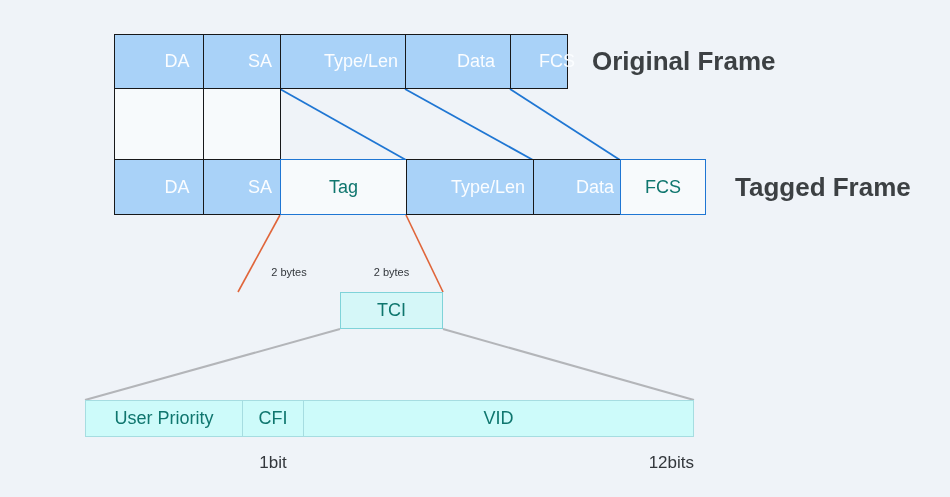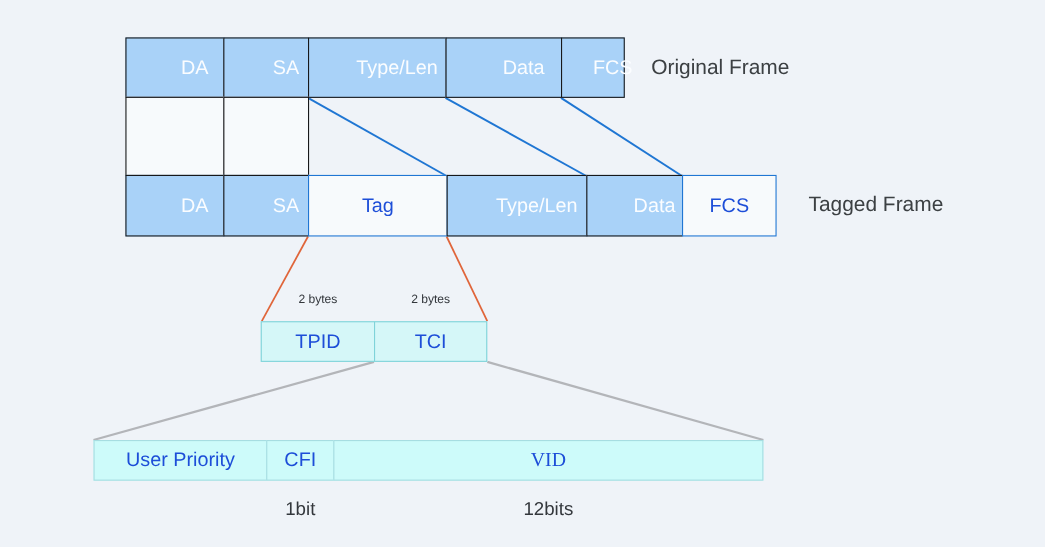--- a/index.html
+++ b/index.html
@@ -13,21 +13,21 @@
     width:950px;height:497px;
     background:#eff3f8;
     overflow:hidden;
   }
   .cell{
     position:absolute;
     box-sizing:border-box;
     display:flex;align-items:center;justify-content:center;
     border:1px solid #17181a;
     font-size:18px;
-    color:#1d4ed8;
+    color:#0f766e;
   }
   .cell.blue{
     background:#a9d2f8;
     color:#fbfdff;
     padding-left:36px;
   }
   .cell.light{
     background:#f7fafc;
     border:1.5px solid #1f76d3;
   }
@@ -37,24 +37,25 @@
   .cell.teal{
     background:#d5f7f8;
     border:1px solid #7fd3d9;
   }
   .cell.cyan{
     background:#cdfbfa;
     border:1px solid #a6dde1;
   }
   .frame-label{
     position:absolute;
-    font-size:19px;
+    font-size:26px;
     color:#3c4043;
     display:flex;align-items:center;
     white-space:nowrap;
+    font-weight:bold;
   }
   .small-label{
     position:absolute;
     font-size:11px;
     color:#33373c;
     text-align:center;
   }
   .bits-label{
     position:absolute;
     font-size:17px;
@@ -109,23 +110,22 @@
   <div class="cell blue" style="left:203px;top:159px;width:78px;height:56px;">SA</div>
   <div class="cell light" style="left:280px;top:159px;width:127px;height:56px;">Tag</div>
   <div class="cell blue" style="left:406px;top:159px;width:128px;height:56px;">Type/Len</div>
   <div class="cell blue" style="left:533px;top:159px;width:88px;height:56px;">Data</div>
   <div class="cell light" style="left:620px;top:159px;width:86px;height:56px;">FCS</div>
   <div class="frame-label" style="left:735px;top:159px;height:56px;">Tagged Frame</div>
 
   <div class="small-label" style="left:237px;top:266px;width:104px;">2 bytes</div>
   <div class="small-label" style="left:340px;top:266px;width:103px;">2 bytes</div>
 
-  <div class="cell teal" style="left:237px;top:292px;width:104px;height:37px;">TPID</div>
   <div class="cell teal" style="left:340px;top:292px;width:103px;height:37px;">TCI</div>
 
   <div class="cell cyan" style="left:85px;top:400px;width:158px;height:37px;">User Priority</div>
   <div class="cell cyan" style="left:242px;top:400px;width:62px;height:37px;">CFI</div>
-  <div class="cell cyan" style="left:303px;top:400px;width:391px;height:37px;font-family:Liberation Serif, serif;">VID</div>
+  <div class="cell cyan" style="left:303px;top:400px;width:391px;height:37px;">VID</div>
 
   <div class="bits-label" style="left:242px;top:453px;width:62px;">1bit</div>
-  <div class="bits-label" style="left:303px;top:453px;width:391px;">12bits</div>
+  <div class="bits-label" style="left:303px;top:453px;width:391px;text-align:right;">12bits</div>
 
 </div>
 
 </body></html>

